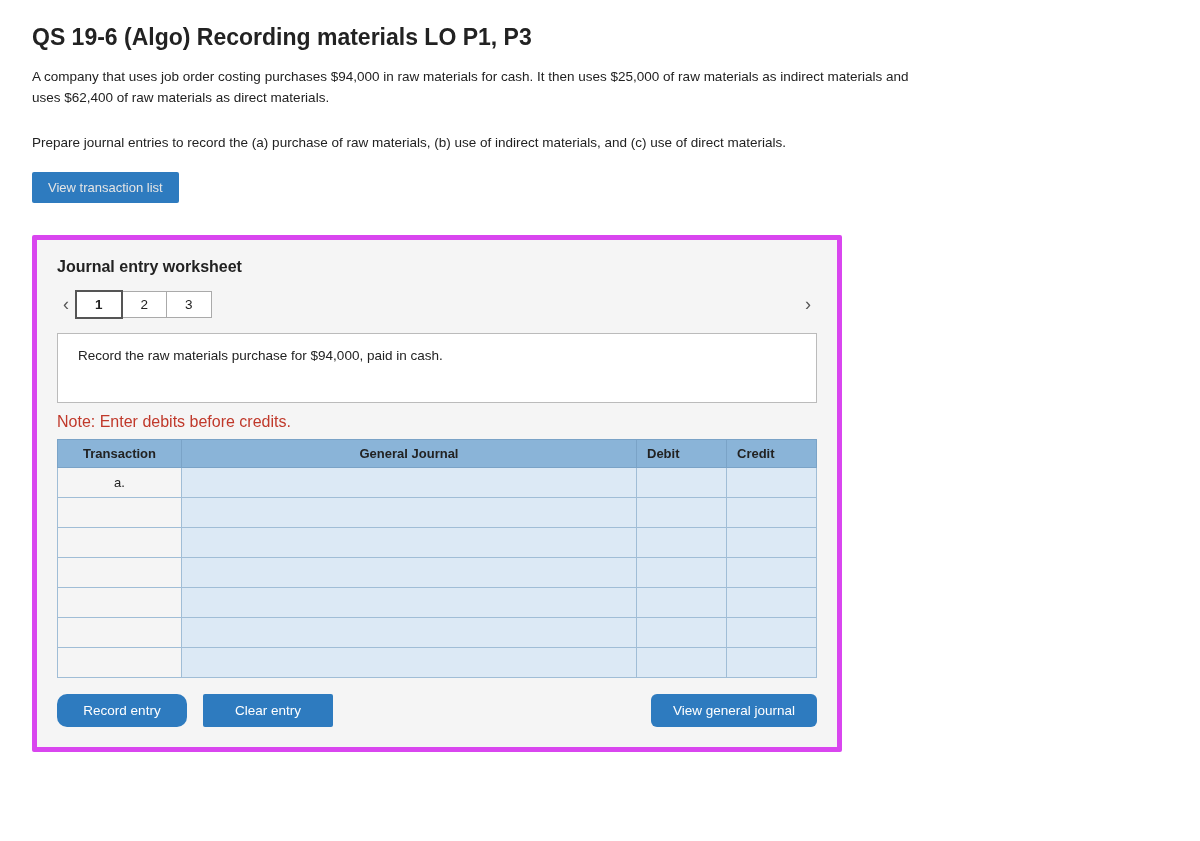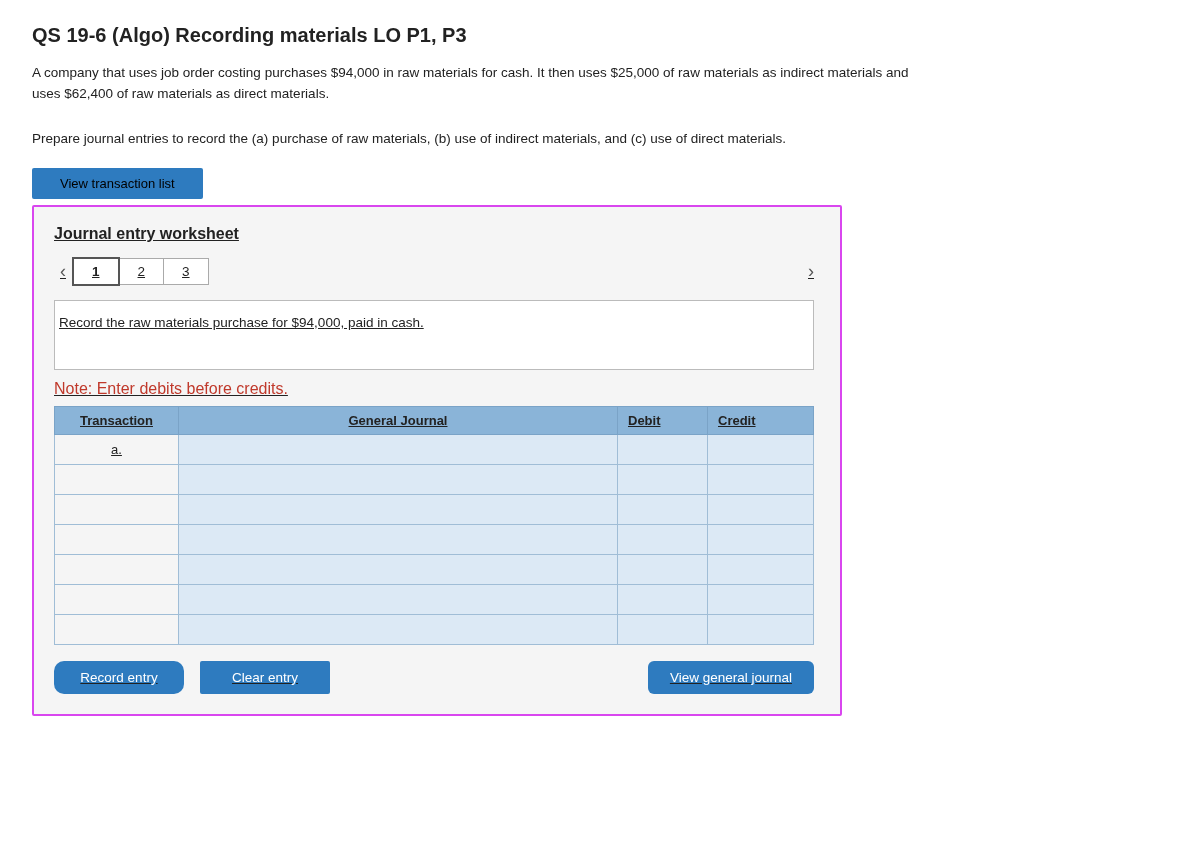--- a/index.html
+++ b/index.html
@@ -4,53 +4,52 @@
   <style>
     * { box-sizing: border-box; margin: 0; padding: 0; }
     body {
       font-family: Arial, sans-serif;
       font-size: 14px;
       background: #fff;
       color: #222;
       padding: 24px 32px;
     }
     .page-title {
-      font-size: 20px;
+      font-size: 23px;
       font-weight: bold;
       margin-bottom: 16px;
     }
     .description {
       font-size: 13.5px;
       line-height: 1.55;
       margin-bottom: 24px;
       max-width: 900px;
     }
     .prepare-text {
       font-size: 13.5px;
       line-height: 1.55;
       margin-bottom: 18px;
       max-width: 900px;
     }
     .view-transaction-btn {
       background-color: #2e7bbf;
-      color: #000000;
-      border: none;
-      padding: 8px 28px;
+      color: #e5e5e5;
+      border: none;
+      padding: 8px 16px;
       font-size: 13px;
       cursor: pointer;
       border-radius: 2px;
-      margin-bottom: 6px;
+      margin-bottom: 32px;
     }
     .worksheet-container {
-      border: 2px solid #d946ef;
+      border: 5px solid #d946ef;
       background: #f5f5f5;
       padding: 18px 20px 20px 20px;
       max-width: 810px;
       border-radius: 2px;
-      text-decoration: underline;
     }
     .worksheet-title {
       font-size: 16px;
       font-weight: bold;
       margin-bottom: 14px;
     }
     .nav-row {
       display: flex;
       align-items: center;
       margin-bottom: 14px;
@@ -79,21 +78,21 @@
       background: #fff;
       border: 2px solid #555;
       font-weight: bold;
     }
     .tab:not(:first-child) {
       border-left: none;
     }
     .instruction-box {
       background: #fff;
       border: 1px solid #bbb;
-      padding: 14px 4px;
+      padding: 14px 20px;
       margin-bottom: 10px;
       font-size: 13.5px;
       min-height: 70px;
       max-width: 760px;
     }
     .note-text {
       color: #c0392b;
       font-size: 16px;
       margin-bottom: 8px;
     }
@@ -115,21 +114,21 @@
       text-align: center;
       width: 124px;
     }
     .journal-table thead tr th.th-general {
       text-align: center;
     }
     .journal-table thead tr th.th-debit {
       width: 90px;
     }
     .journal-table thead tr th.th-credit {
-      width: 106px;
+      width: 90px;
     }
     .journal-table tbody tr td {
       border: 1px solid #a0bdd6;
       padding: 0;
       height: 30px;
     }
     .journal-table tbody tr td.td-transaction {
       text-align: center;
       font-size: 13px;
       padding: 4px 8px;

